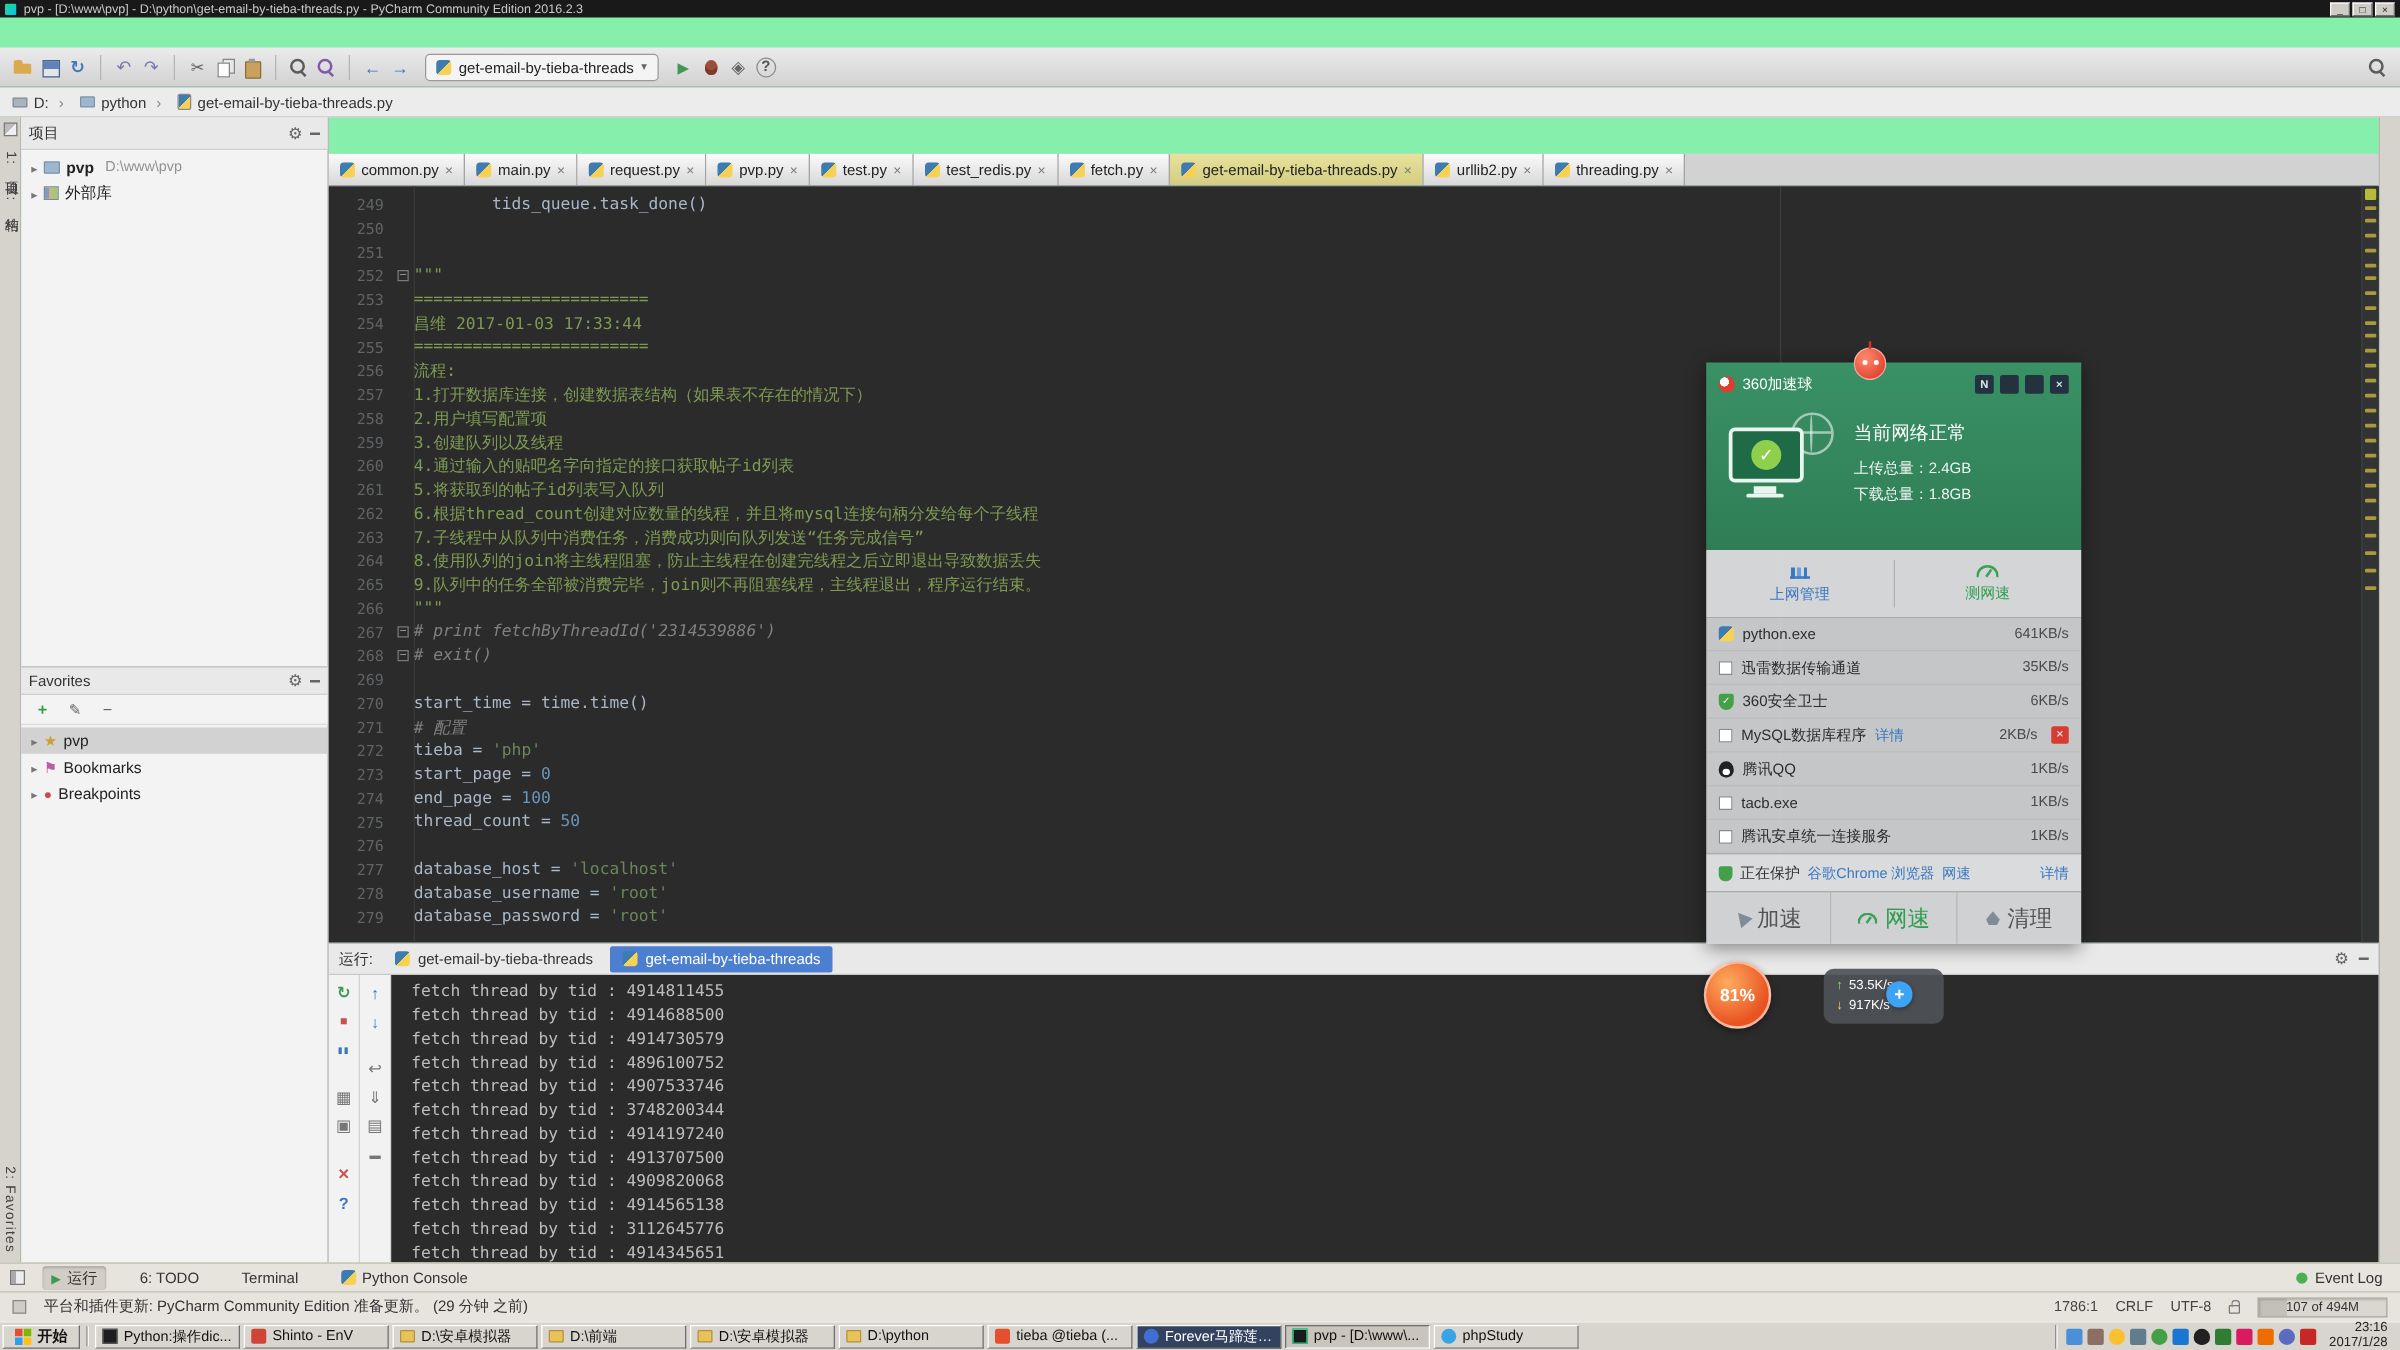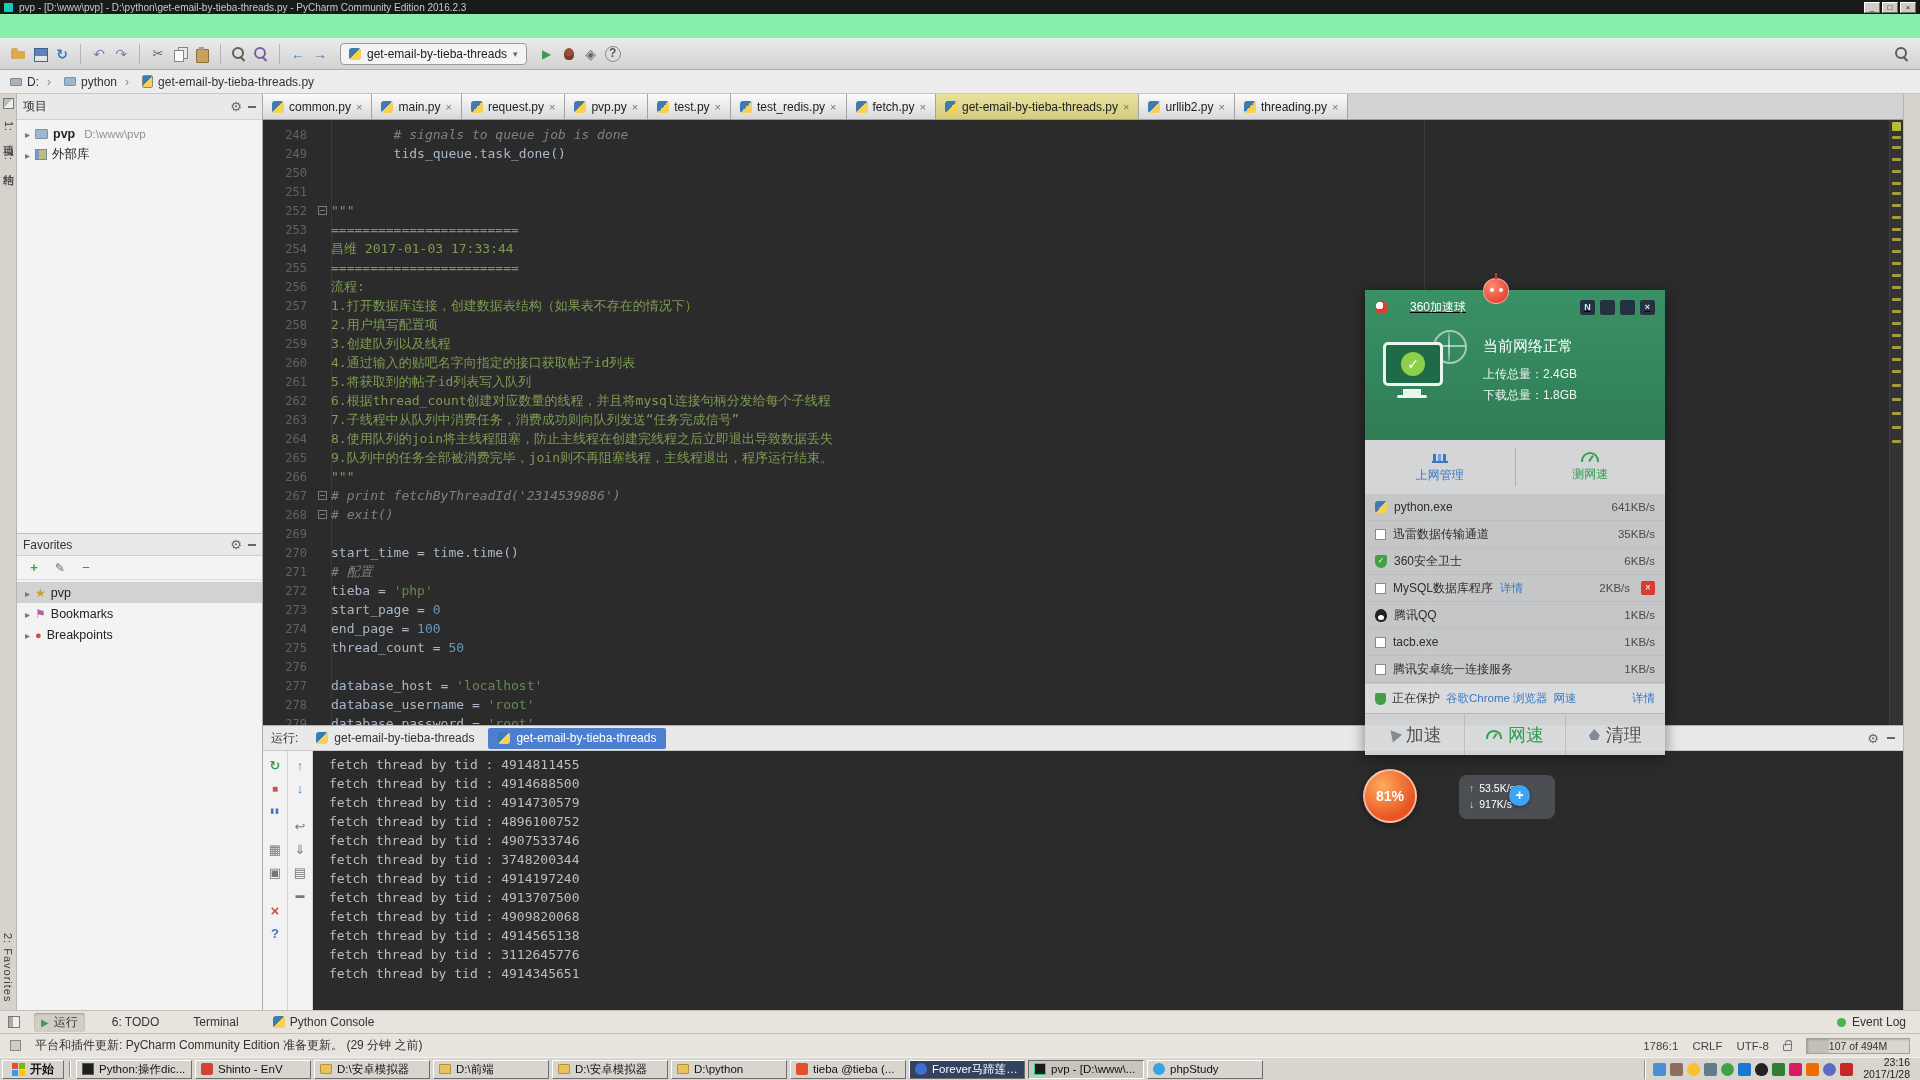--- a/index.html
+++ b/index.html
@@ -81,21 +81,21 @@
   .fbi { width:14px; height:14px; display:inline-flex; align-items:center; justify-content:center; font-size:13px; }
   .fbi-add::before { content:"+"; color:#3f9950; font-weight:bold; }
   .fbi-edit::before { content:"✎"; color:#666; font-size:12px; }
   .fbi-remove::before { content:"−"; color:#666; }
   .ftree { flex:1; padding-top:2px; }
   .fico-favlist::before { content:"★"; color:#caa039; font-size:12px; }
   .fico-bookmark::before { content:"⚑"; color:#b85fa0; font-size:12px; }
   .fico-breakpoint::before { content:"●"; color:#cc4a4a; font-size:11px; }
 
   
-  .ecol { flex:1; display:flex; flex-direction:column; min-width:0; }
+  .ecol { flex:1; display:flex; flex-direction:column; min-width:0;margin-top:29px; }
   .tabbar { height:26px; background:#d2d2d2; border-bottom:1px solid #9e9e9e; display:flex; overflow:hidden; flex:0 0 auto; }
   .tab { display:inline-flex; align-items:center; gap:5px; padding:0 9px; height:25px; border-right:1px solid #a3a3a3; background:linear-gradient(#fbfbfb,#d8d8d8); font-size:12px; color:#222; white-space:nowrap; }
   .tab.active { background:linear-gradient(#e8e29c,#d3cc80); }
   .tabx::before { content:"×"; color:#777; font-size:11px; }
 
   .editor { height:605px; background:#2b2b2b; position:relative; overflow:hidden; flex:0 0 auto; font-family:"DejaVu Sans Mono", monospace; }
   #elines { padding-top:5px; position:relative; z-index:2; }
   .eline { display:flex; height:19px; align-items:center; }
   .ln { width:52px; text-align:right; padding-right:8px; color:#606366; font-size:12px; flex:0 0 auto; }
   .foldc { width:16px; height:19px; position:relative; flex:0 0 auto; }
@@ -179,21 +179,21 @@
   .ti { width:13px; height:13px; display:inline-block; border-radius:2px; }
   .ti1{background:#4a90d9;} .ti2{background:#8d6e63;} .ti3{background:#fbc02d;border-radius:50%;}
   .ti4{background:#607d8b;} .ti5{background:#43a047;border-radius:50%;} .ti6{background:#1976d2;}
   .ti7{background:#212121;border-radius:50% 50% 45% 45%;} .ti8{background:#2e7d32;} .ti9{background:#d81b60;}
   .ti10{background:#ef6c00;} .ti11{background:#5c6bc0;border-radius:50%;} .ti12{background:#c62828;}
   .clock { display:flex; flex-direction:column; align-items:flex-end; font-size:10.5px; line-height:1.1; color:#222; margin-left:6px; }
 
   
   .p360 { position:absolute; left:1365px; top:290px; width:300px; height:465px; z-index:40; display:flex; flex-direction:column; box-shadow:0 3px 14px rgba(0,0,0,0.45); font-size:12px; }
   .phdr { height:150px; background:linear-gradient(#3a9166,#2f7d55); position:relative; flex:0 0 auto; padding:6px 10px 0; }
-  .phdr-top { display:flex; align-items:center; gap:22px; height:22px;text-decoration:underline; }
+  .phdr-top { display:flex; align-items:center; gap:6px; height:22px; }
   .p360logo { width:13px; height:13px; border-radius:50%; background:radial-gradient(circle at 35% 35%, #fff 30%, #e03e2d 32%); }
   .p360title { color:#fff; font-size:12px; }
   .hico { width:15px; height:15px; display:inline-flex; align-items:center; justify-content:center; background:#24313f; color:#dfe6ee; font-size:9px; font-weight:bold; border-radius:2px; margin-left:5px; }
   #p360hicons { margin-left:auto; display:flex; align-items:center; }
   .phdr-body { display:flex; align-items:center; gap:14px; padding:10px 2px 0; }
   .moni { position:relative; width:92px; height:86px; flex:0 0 auto; }
   .globe { position:absolute; right:2px; top:2px; width:34px; height:34px; border:2px solid rgba(255,255,255,0.55); border-radius:50%; }
   .globe::before { content:""; position:absolute; left:0; right:0; top:13px; height:2px; background:rgba(255,255,255,0.55); }
   .globe::after { content:""; position:absolute; left:13px; top:0; bottom:0; width:2px; background:rgba(255,255,255,0.55); border-radius:50%; }
   .scr { position:absolute; left:6px; top:14px; width:60px; height:44px; background:#1f6b47; border:3px solid #eaf5ef; border-radius:5px; display:flex; align-items:center; justify-content:center; }
@@ -430,25 +430,20 @@
             <span class="pyico" data-name="python-file-icon"></span>
             <span class="tabl" data-name="tab-label">threading.py</span>
             <span class="tabx" data-name="close-tab-icon"></span>
           </span>
         </div>
       <div class="editor" data-name="editor">
         <div class="gsep" data-name="gutter-separator"></div>
         <div class="marginline" data-name="right-margin-line"></div>
         <div id="elines" data-name="editor-lines">
             <div class="eline" data-name="editor-line">
-              <span class="ln" data-name="line-number">248</span>
-              <span class="foldc" data-name="fold-column"></span>
-              <span class="ct" data-name="code-text"><span class="c-com" data-name="code-segment">        # signals to queue job is done</span></span>
-            </div>
-            <div class="eline" data-name="editor-line">
               <span class="ln" data-name="line-number">249</span>
               <span class="foldc" data-name="fold-column"></span>
               <span class="ct" data-name="code-text"><span class="c-txt" data-name="code-segment">        tids_queue.task_done()</span></span>
             </div>
             <div class="eline" data-name="editor-line">
               <span class="ln" data-name="line-number">250</span>
               <span class="foldc" data-name="fold-column"></span>
               <span class="ct" data-name="code-text"></span>
             </div>
             <div class="eline" data-name="editor-line">

